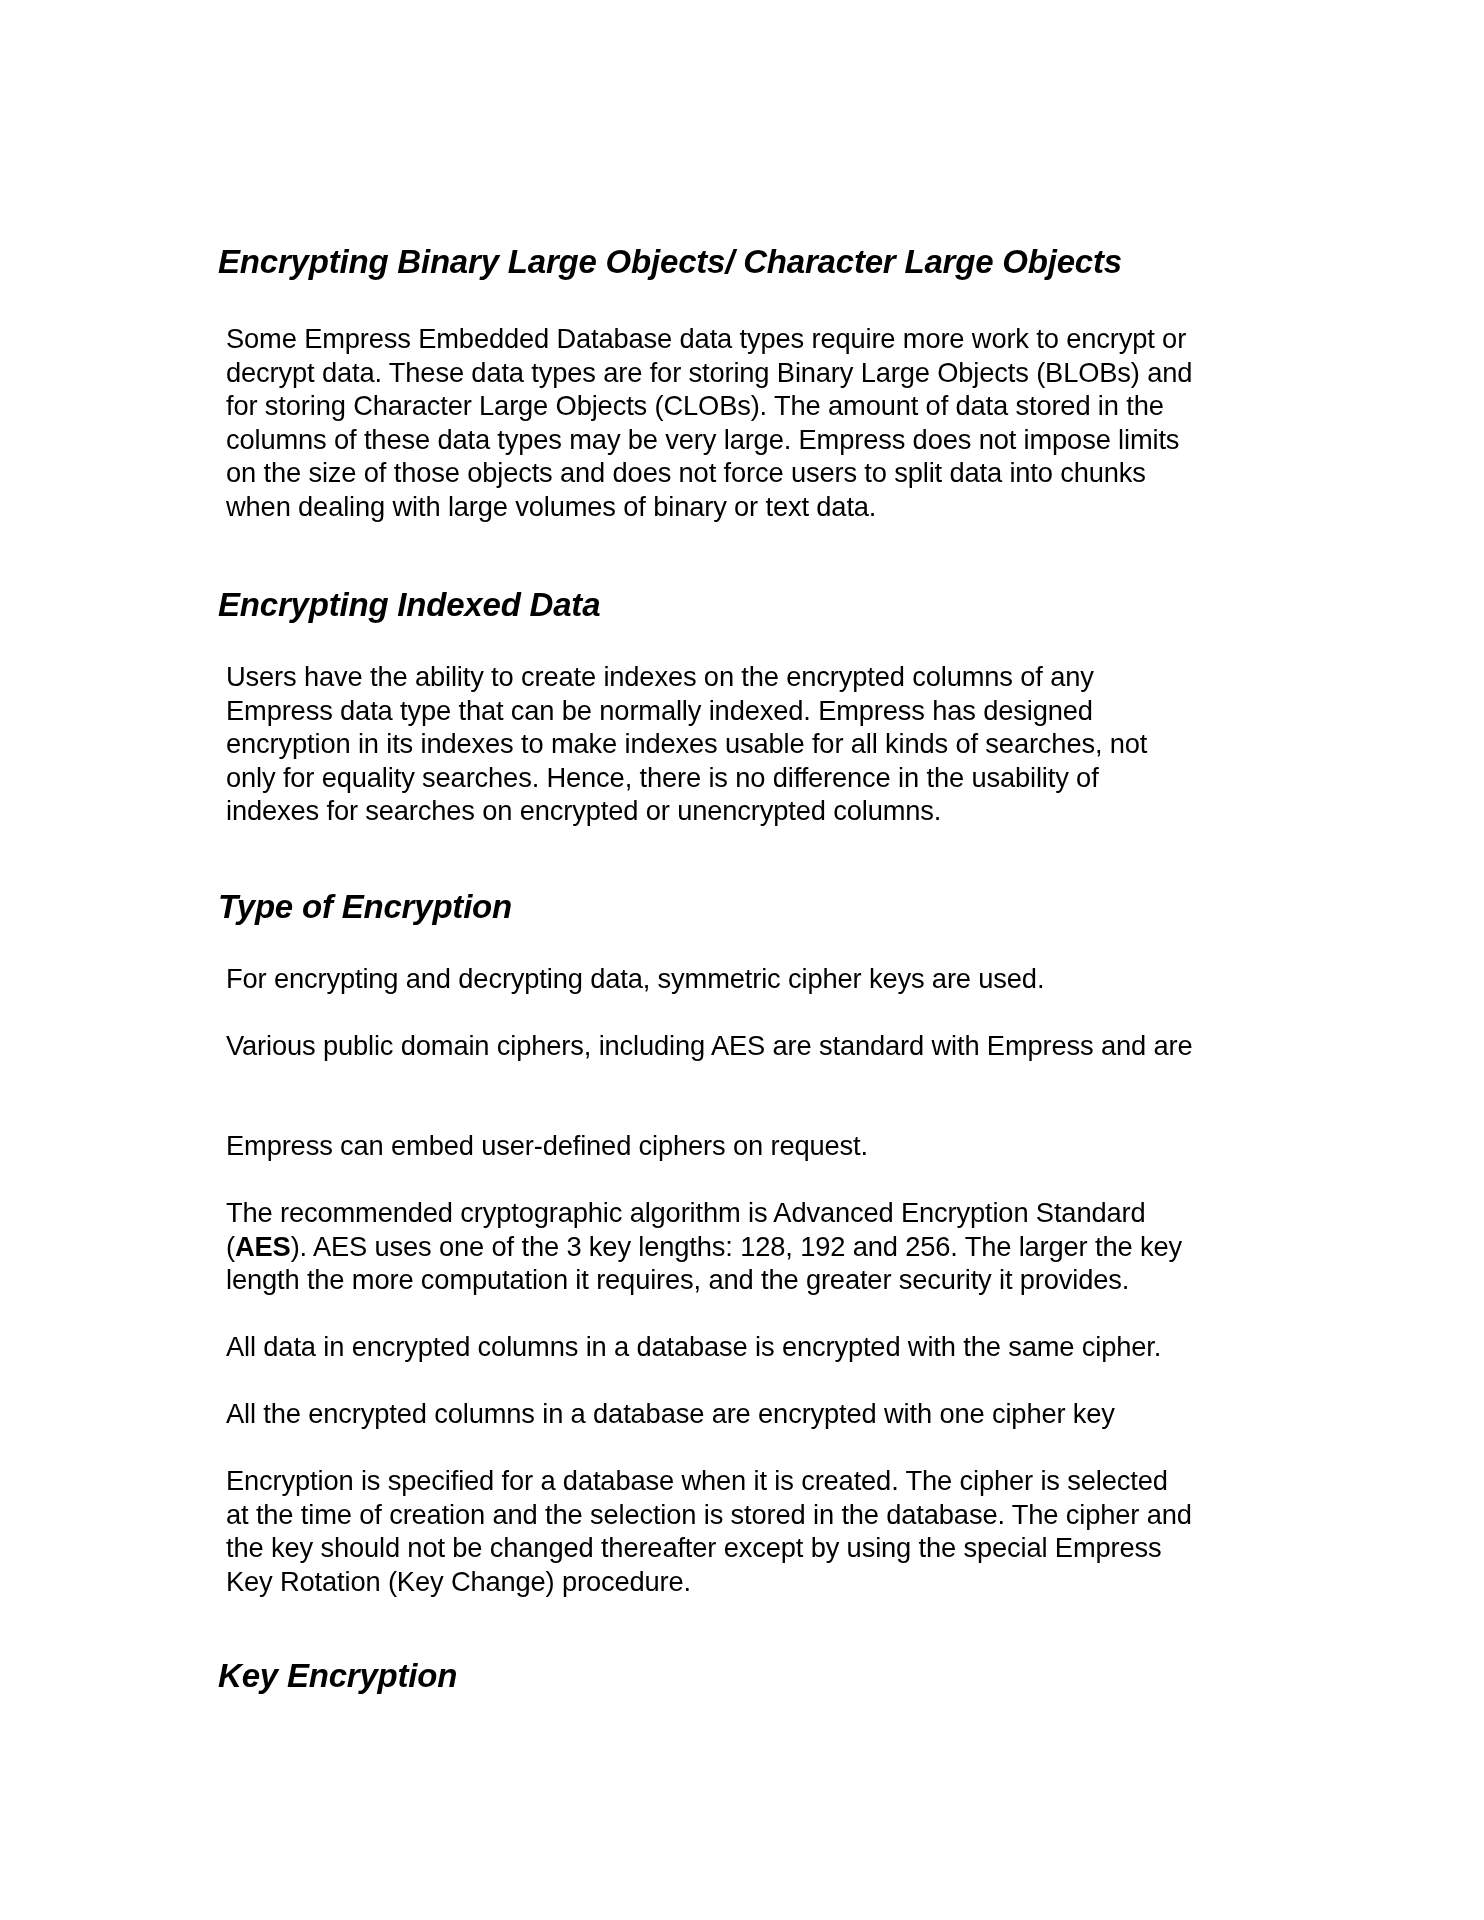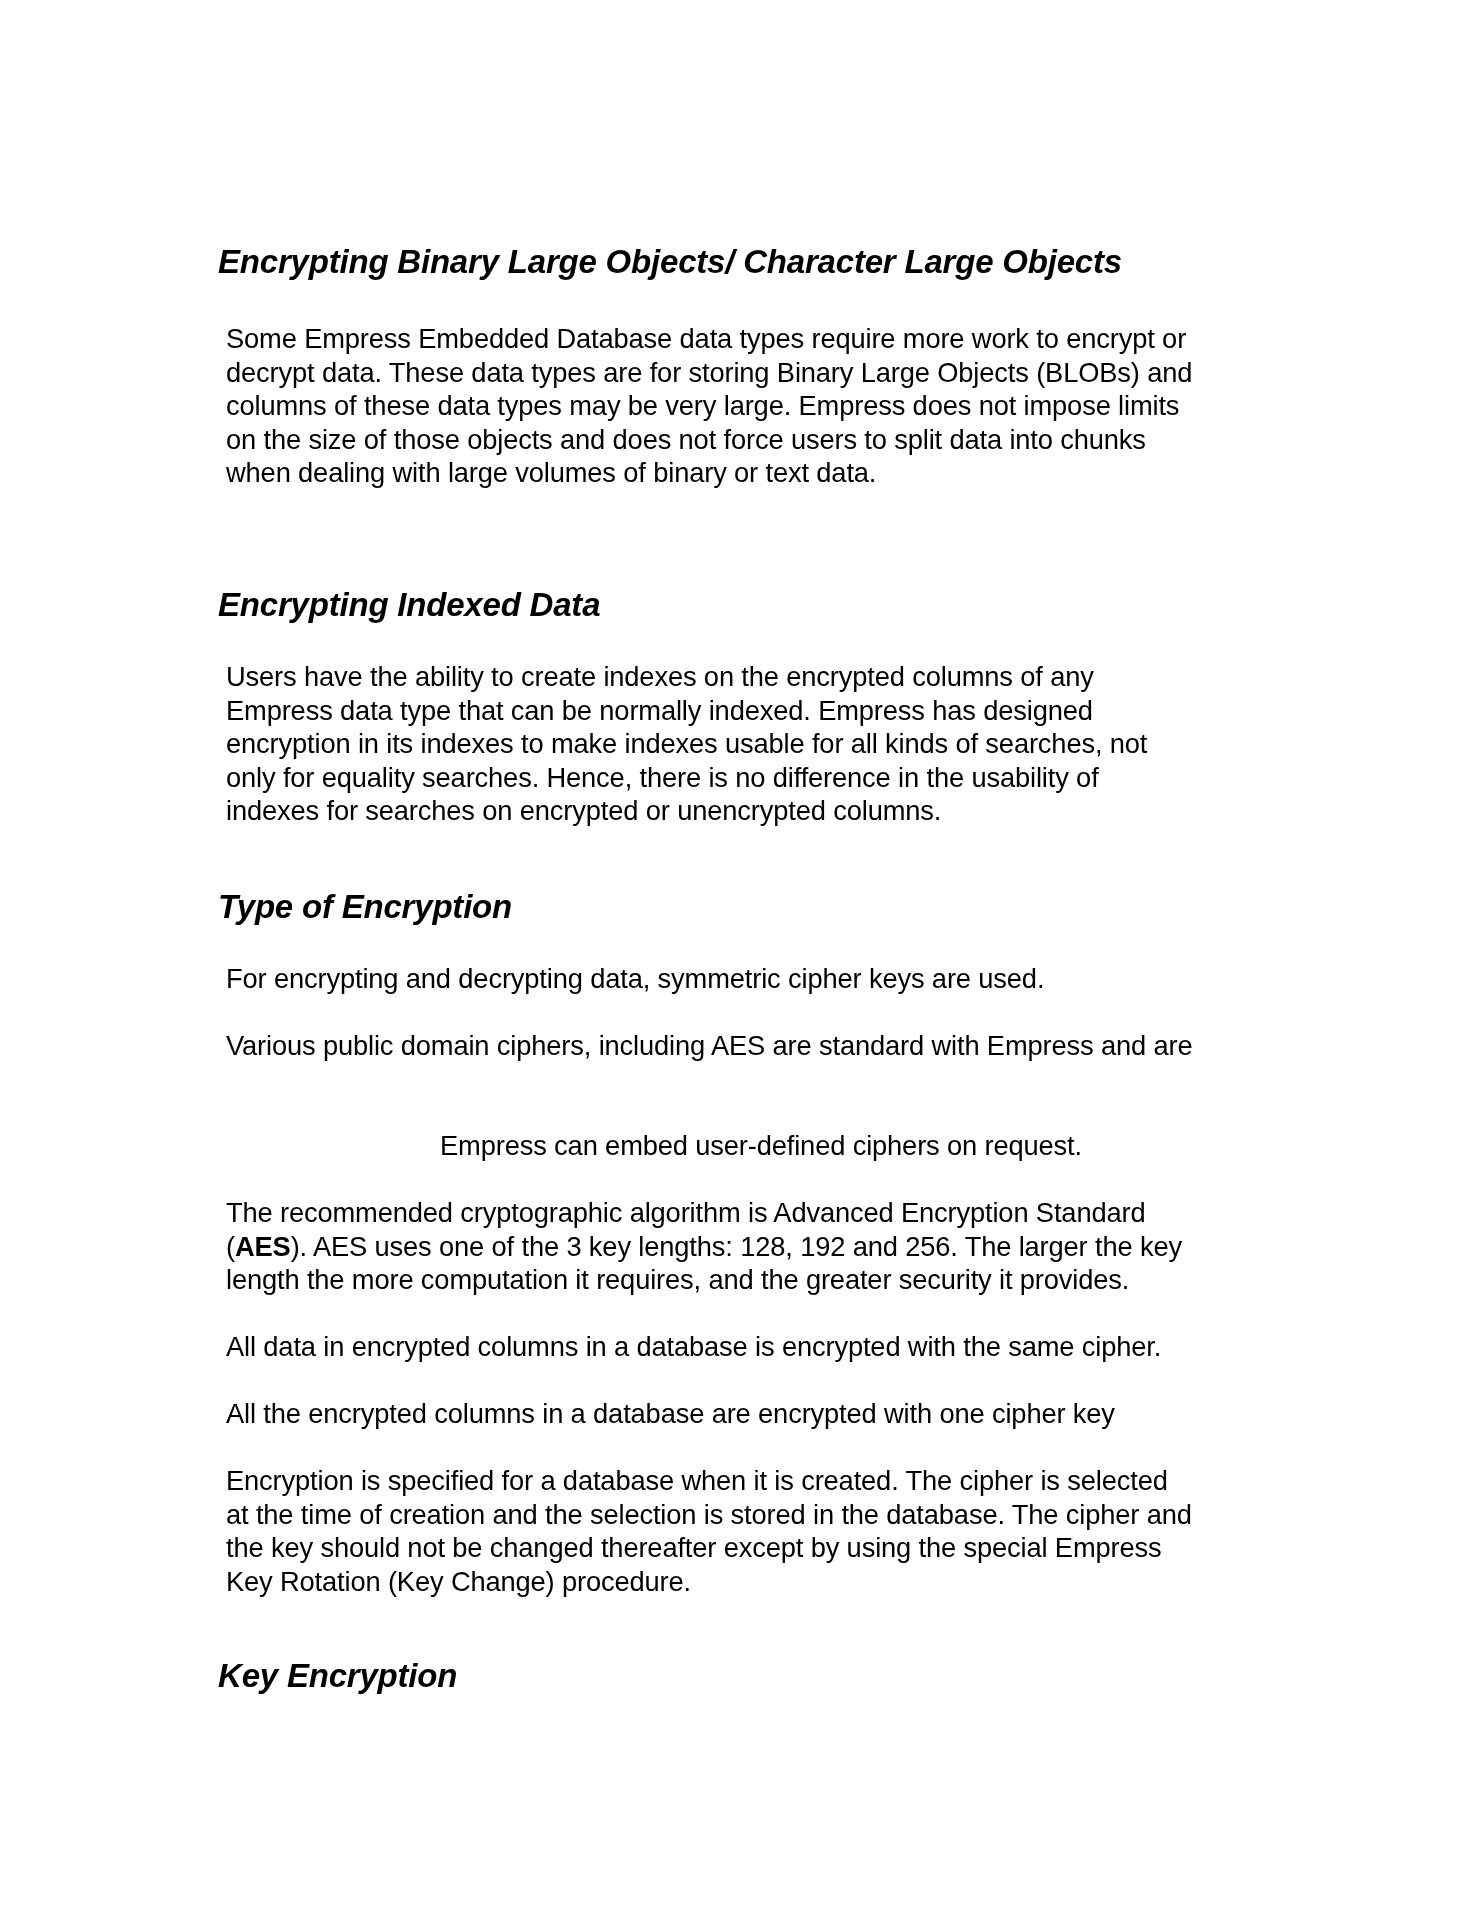--- a/index.html
+++ b/index.html
@@ -47,20 +47,21 @@
 </style>
 </head>
 <body>
 
 <div class="page">
 
   <h2 class="heading" style="top:242px;">Encrypting Binary Large Objects/ Character Large Objects</h2>
   <p class="para" style="top:314px;">
     <span class="line">Some Empress Embedded Database data types require more work to encrypt or</span>
     <span class="line">decrypt data. These data types are for storing Binary Large Objects (BLOBs) and</span>
+    <span class="line">for storing Character Large Objects (CLOBs). The amount of data stored in the</span>
     <span class="line">columns of these data types may be very large. Empress does not impose limits</span>
     <span class="line">on the size of those objects and does not force users to split data into chunks</span>
     <span class="line">when dealing with large volumes of binary or text data.</span>
   </p>
 
   <h2 class="heading" style="top:585px;">Encrypting Indexed Data</h2>
   <p class="para" style="top:652px;">
     <span class="line">Users have the ability to create indexes on the encrypted columns of any</span>
     <span class="line">Empress data type that can be normally indexed. Empress has designed</span>
     <span class="line">encryption in its indexes to make indexes usable for all kinds of searches, not</span>
@@ -68,21 +69,21 @@
     <span class="line">indexes for searches on encrypted or unencrypted columns.</span>
   </p>
 
   <h2 class="heading" style="top:887px;">Type of Encryption</h2>
   <p class="para" style="top:954px;">
     <span class="line">For encrypting and decrypting data, symmetric cipher keys are used.</span>
   </p>
   <p class="para" style="top:1021px;">
     <span class="line">Various public domain ciphers, including AES are standard with Empress and are</span>
   </p>
-  <p class="para" style="top:1121px;text-align:center;">
+  <p class="para" style="top:1121px;">
     <span class="line">Empress can embed user-defined ciphers on request.</span>
   </p>
   <p class="para" style="top:1188px;">
     <span class="line">The recommended cryptographic algorithm is Advanced Encryption Standard</span>
     <span class="line"><span>(</span><b>AES</b><span>). AES uses one of the 3 key lengths: 128, 192 and 256. The larger the key</span></span>
     <span class="line">length the more computation it requires, and the greater security it provides.</span>
   </p>
   <p class="para" style="top:1322px;">
     <span class="line">All data in encrypted columns in a database is encrypted with the same cipher.</span>
   </p>

